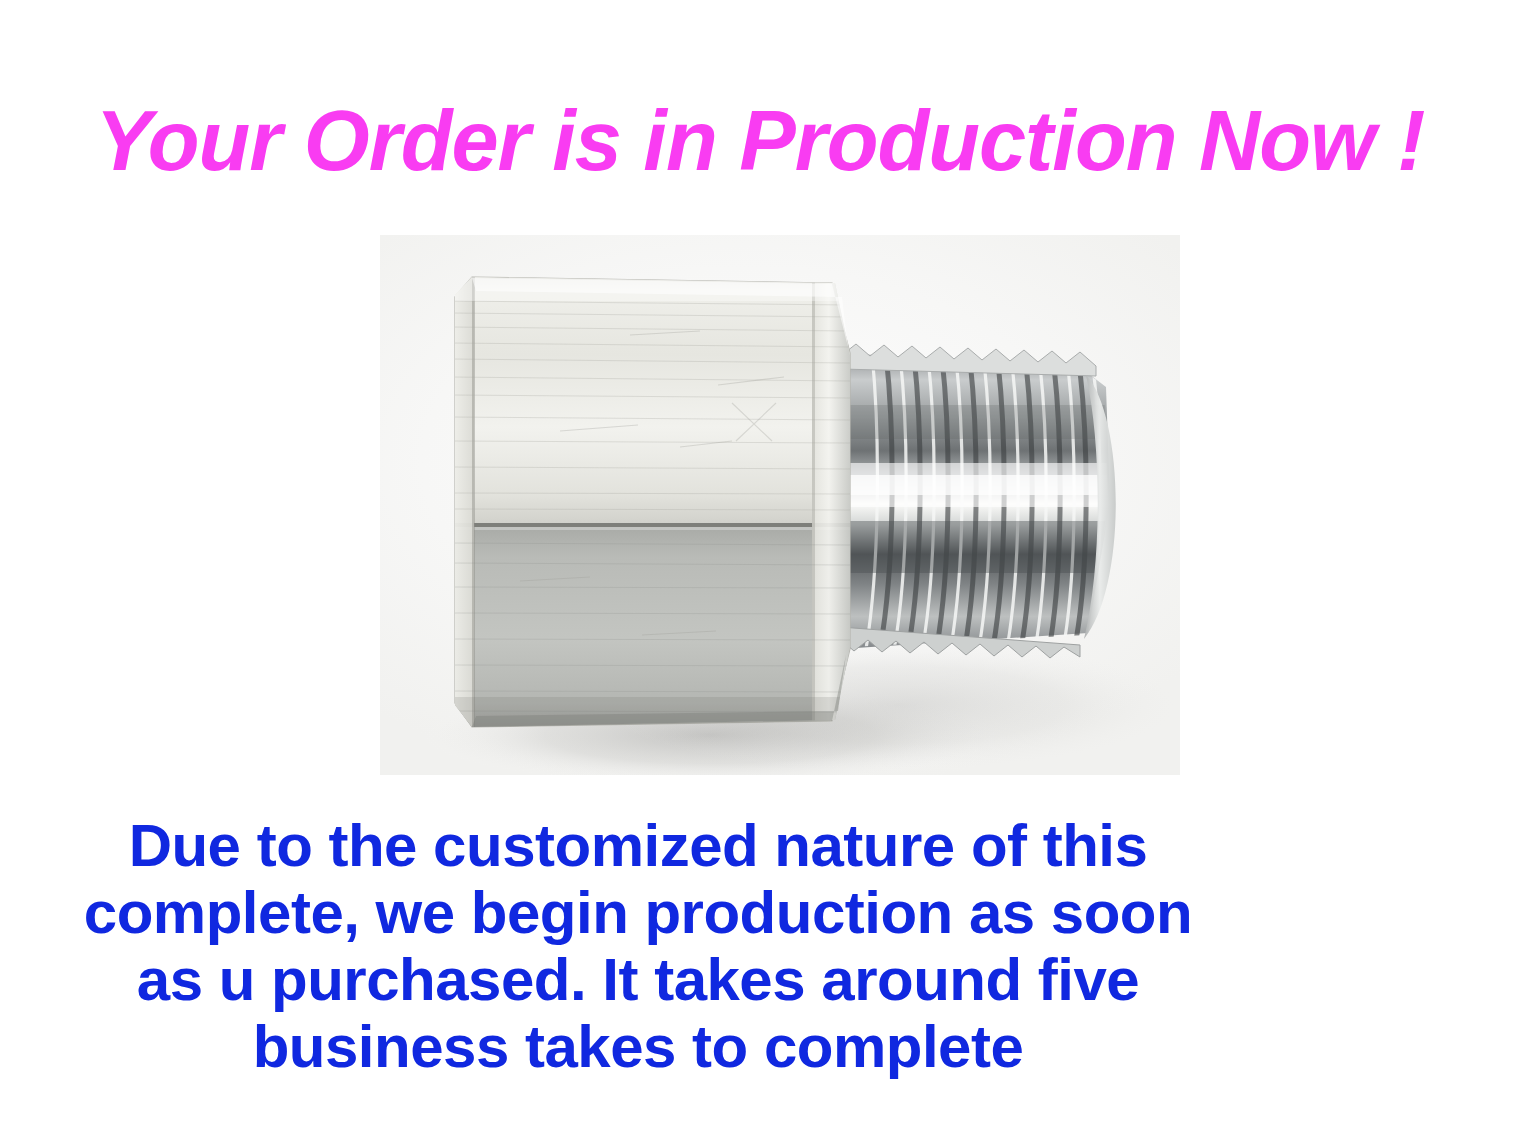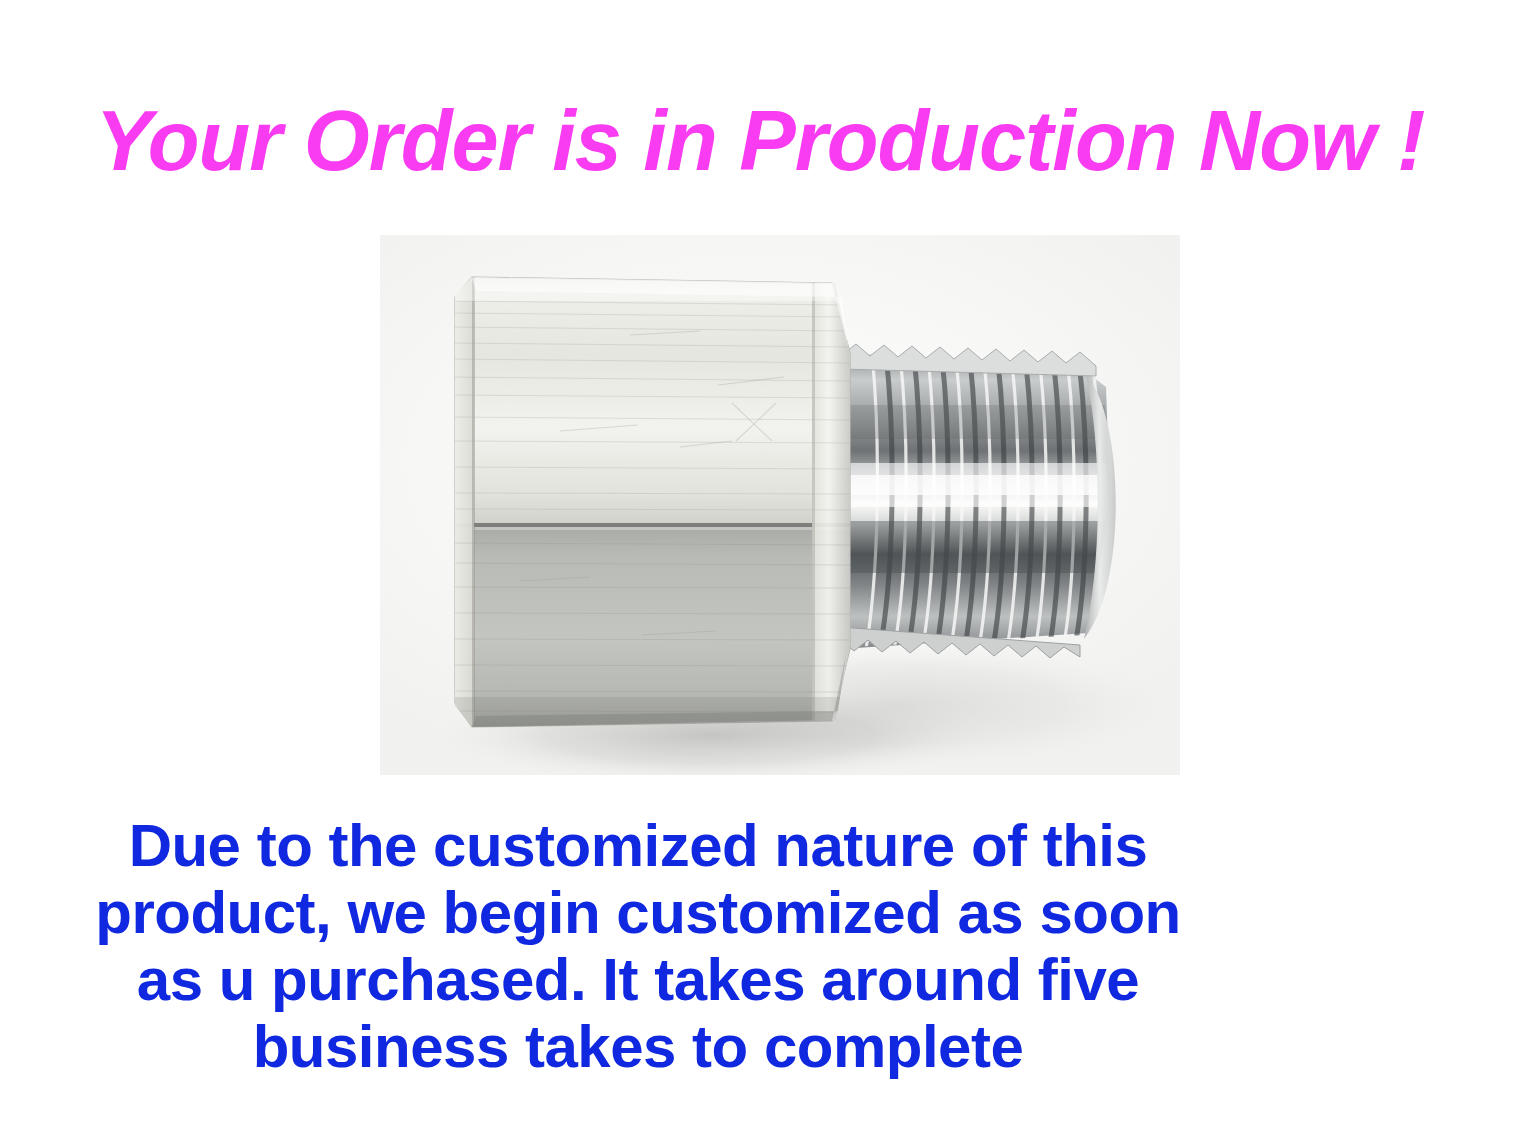--- a/index.html
+++ b/index.html
@@ -279,18 +279,18 @@
 
         <path d="M 92,43 L 452,49 L 468,112 L 462,62 L 96,56 Z" fill="#FFFFFF" opacity="0.55"></path>
 
         <path d="M 92,492 L 452,486 L 466,420 L 458,476 L 96,481 Z" fill="#7A7C78" opacity="0.40"></path>
       </g>
     </svg>
   </div>
 
   <div class="body-copy">
     <span class="ln">Due to the customized nature of this</span>
-    <span class="ln">product, we begin customized as soon</span>
+    <span class="ln">complete, we begin production as soon</span>
     <span class="ln">as u purchased. It takes around five</span>
     <span class="ln">business takes to complete</span>
   </div>
 
 </div>
 
 </body></html>

